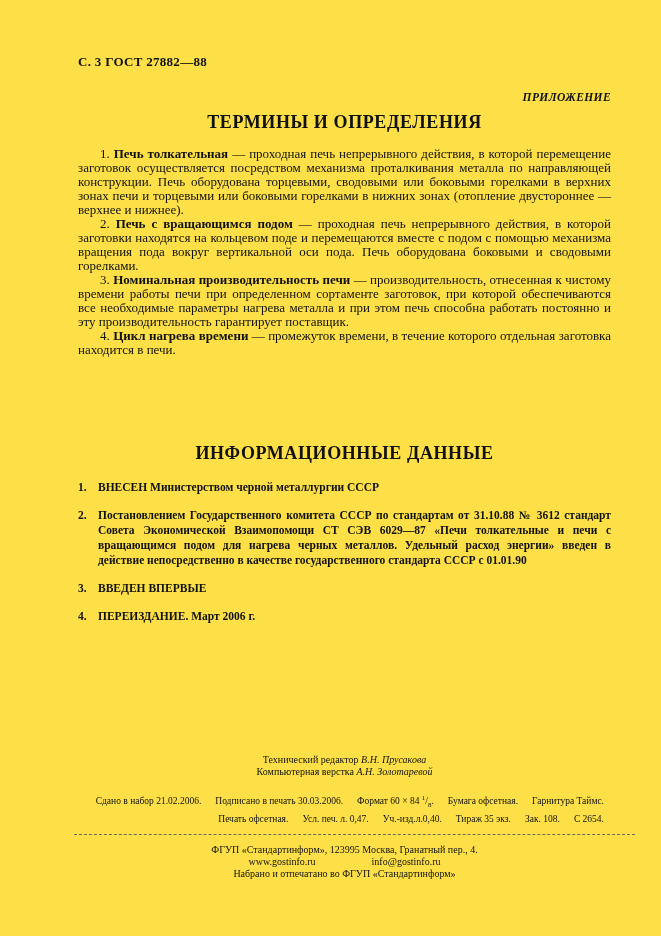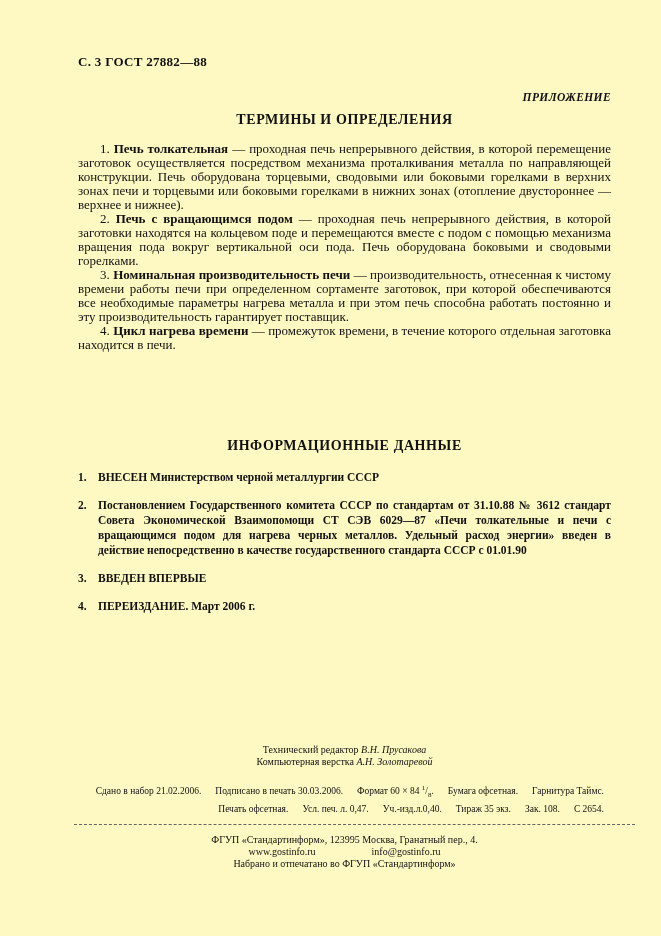--- a/index.html
+++ b/index.html
@@ -5,21 +5,21 @@
   html, body {
     margin: 0;
     padding: 0;
     background: #e8e8e8;
   }
   .page {
     position: relative;
     width: 661px;
     height: 936px;
     margin: 0 auto;
-    background: #fef9c3;
+    background: #fde047;
     color: #111;
     font-family: "Liberation Serif", serif;
     box-sizing: border-box;
     padding: 54px 50px 30px 78px;
     overflow: hidden;
   }
   .doc-header {
     font-size: 13px;
     font-weight: bold;
     letter-spacing: 0.3px;
@@ -35,21 +35,21 @@
     font-size: 11.5px;
     letter-spacing: 0.4px;
   }
   .annex-sub {
     font-style: italic;
     font-size: 10.5px;
   }
   .section-title {
     text-align: center;
     font-weight: bold;
-    font-size: 14px;
+    font-size: 18px;
     letter-spacing: 0.6px;
   }
   .terms-title { margin-top: 8px; }
   .terms-body { margin-top: 14px; }
   .body-p {
     margin: 0;
     font-size: 13px;
     line-height: 14px;
     text-align: justify;
     text-indent: 22px;

